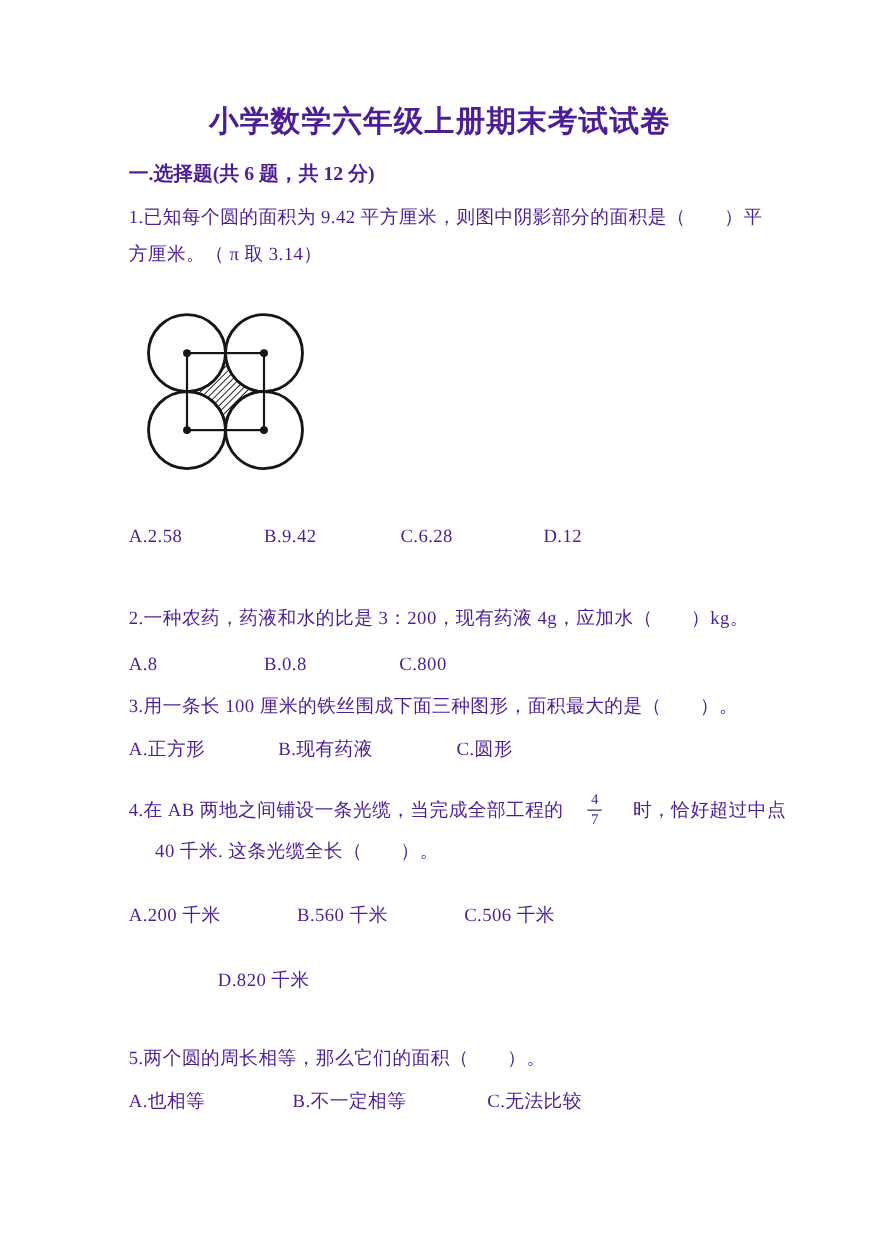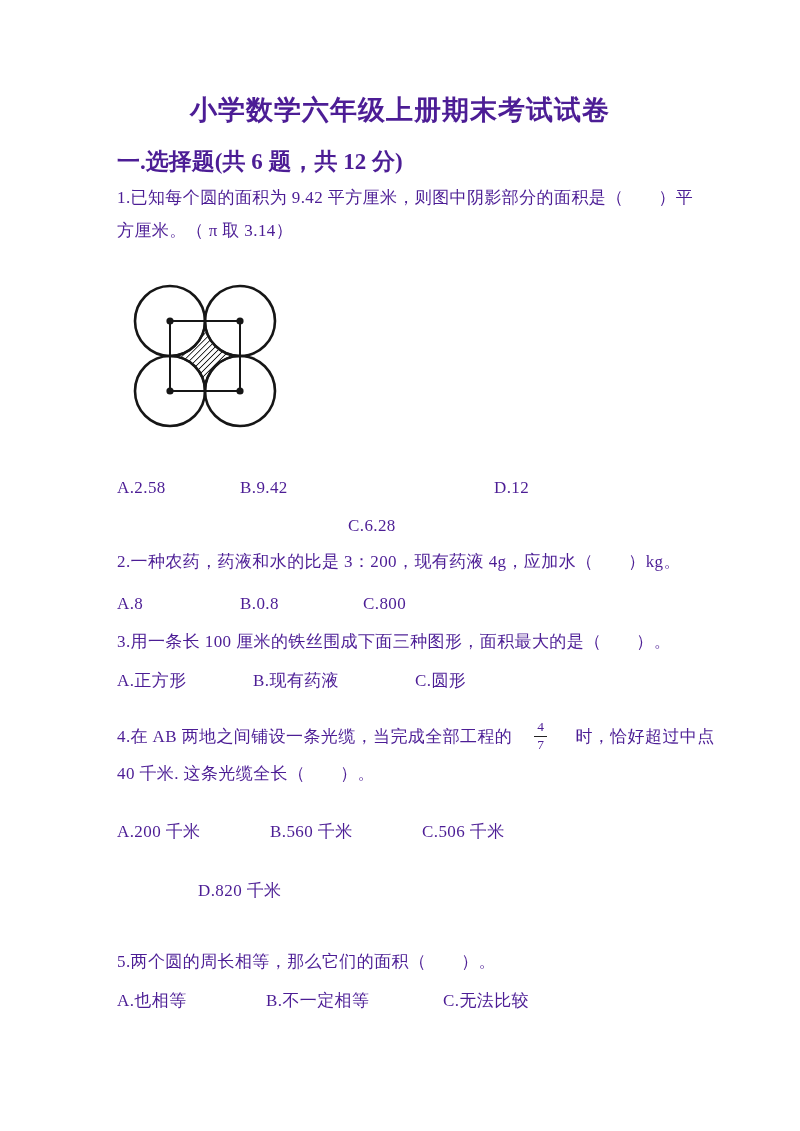--- a/index.html
+++ b/index.html
@@ -20,37 +20,37 @@
     text-align:center;
     font-size:27px;
     font-weight:bold;
     letter-spacing:1px;
     margin:0;
   }
   .section-heading{
     position:absolute;
     top:146px;
     left:117px;
-    font-size:23px;
+    font-size:18px;
     font-weight:bold;
     white-space:nowrap;
   }
   .t-line{
     position:absolute;
     left:117px;
     font-size:17px;
     line-height:24px;
     white-space:nowrap;
     letter-spacing:0.4px;
   }
   .q1-l1{top:186px;}
   .q1-l2{top:219px;}
   .q2-text{top:550px;}
   .q3-text{top:630px;}
-  .q4-l2{top:762px;}
+  .q4-l2{top:762px;margin-left:24px;}
   .q5-text{top:950px;}
 
   .figure-wrap{
     position:absolute;
     top:283px;
     left:130px;
     width:150px;
     height:150px;
   }
 
@@ -59,21 +59,21 @@
     position:absolute;
     top:0;
     font-size:17px;
     line-height:24px;
     white-space:nowrap;
     letter-spacing:0.4px;
   }
   #q1-opts{top:476px;}
   #q1-opts .opt:nth-child(1){left:117px;}
   #q1-opts .opt:nth-child(2){left:240px;}
-  #q1-opts .opt:nth-child(3){left:348px;margin-top:38px;}
+  #q1-opts .opt:nth-child(3){left:364px;}
   #q1-opts .opt:nth-child(4){left:494px;text-align:right;}
 
   #q2-opts{top:592px;}
   #q2-opts .opt:nth-child(1){left:117px;}
   #q2-opts .opt:nth-child(2){left:240px;}
   #q2-opts .opt:nth-child(3){left:363px;}
 
   #q3-opts{top:669px;}
   #q3-opts .opt:nth-child(1){left:117px;}
   #q3-opts .opt:nth-child(2){left:253px;}

